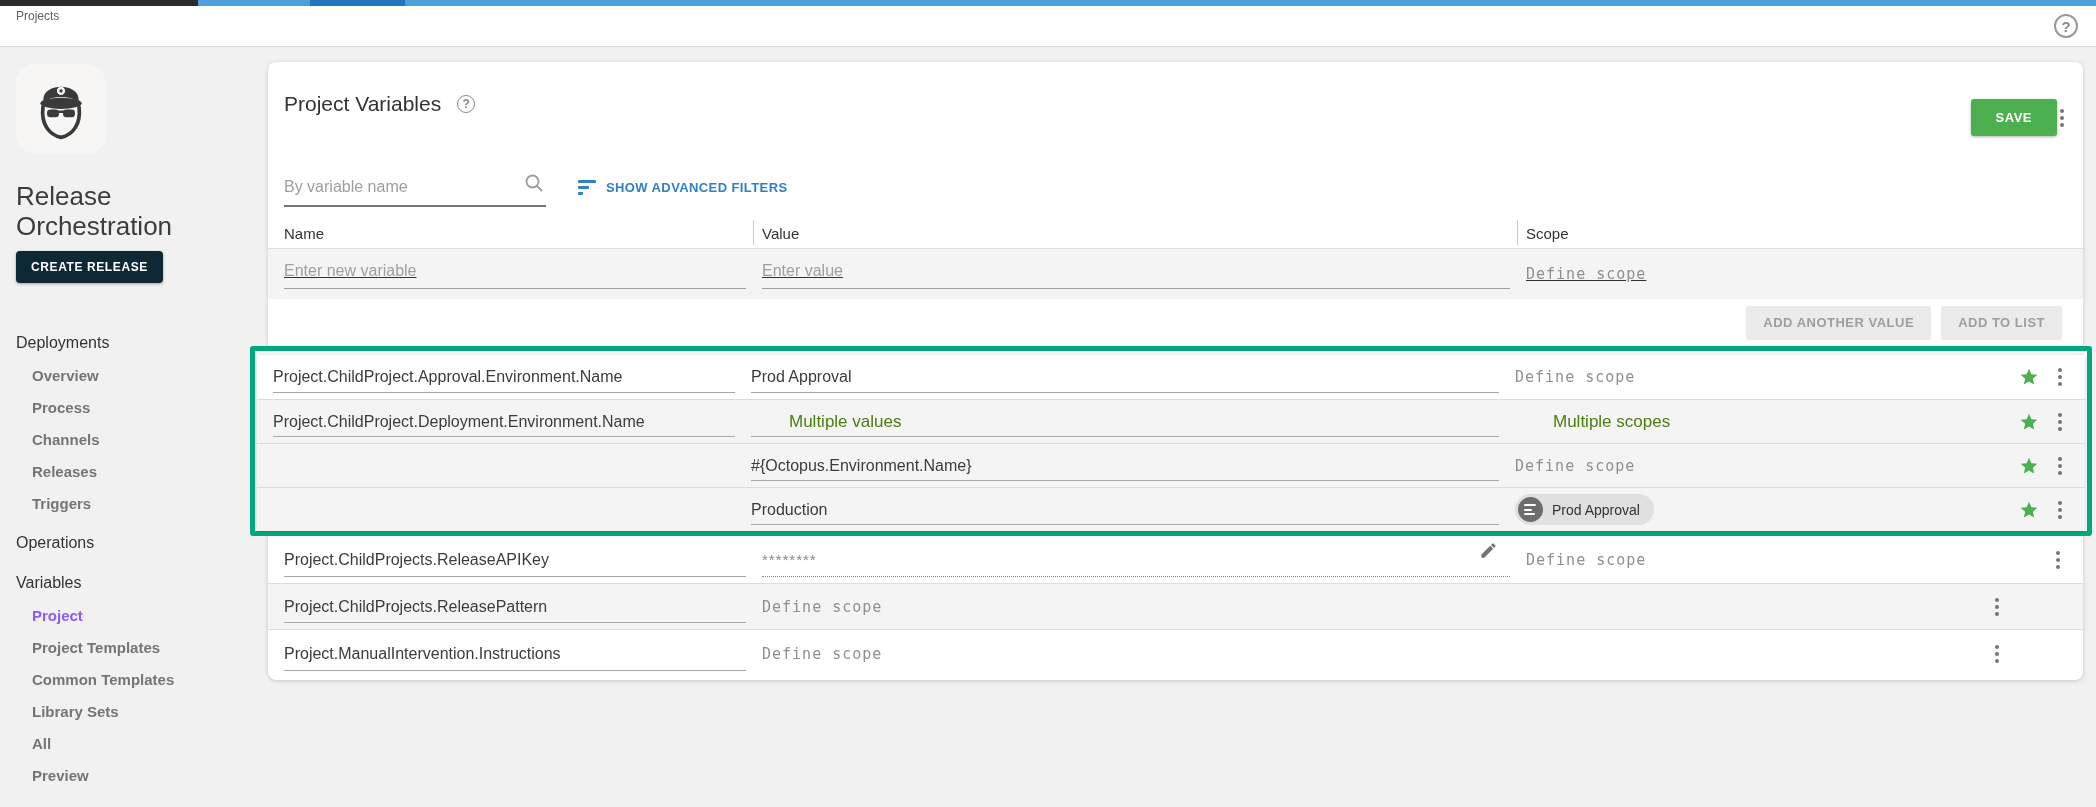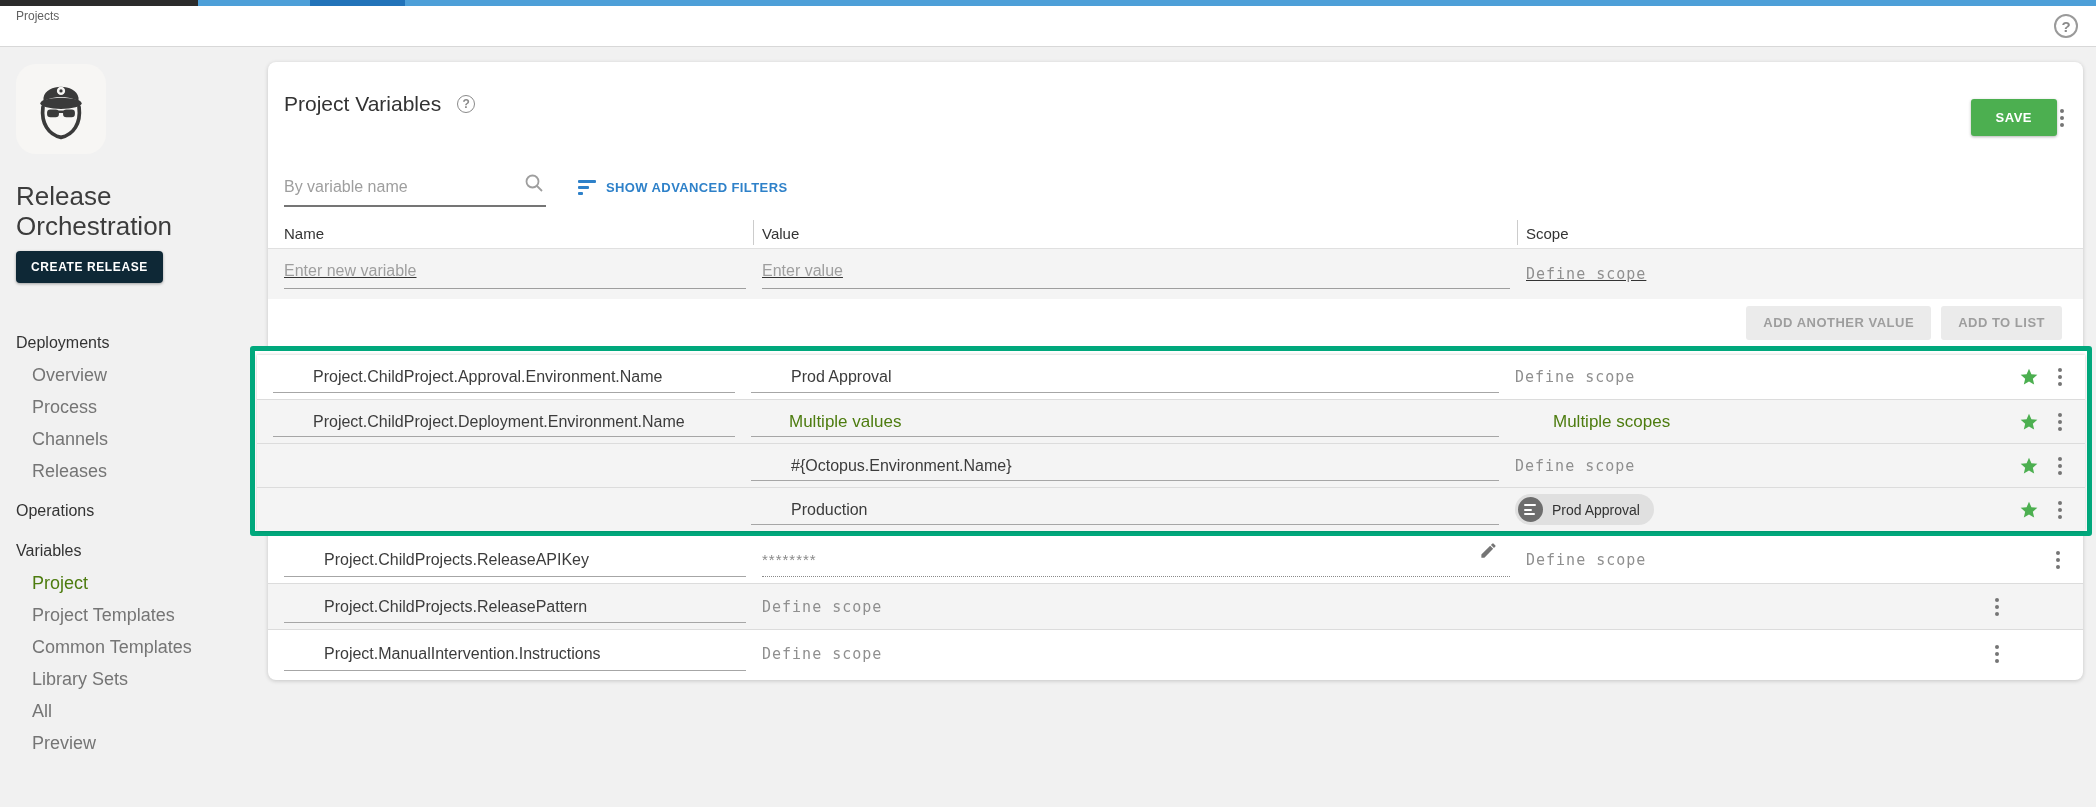--- a/index.html
+++ b/index.html
@@ -24,22 +24,22 @@
 
   
   .sidebar { width:268px; flex:0 0 268px; padding:17px 10px 0 16px; }
   .logo-tile { width:90px; height:90px; border-radius:20px; background:#f7f6f4; display:flex; align-items:center; justify-content:center; }
   .sb-title { margin-top:27px; font-size:26px; line-height:30px; color:#3c3c3c; max-width:210px; }
   .create-btn { margin-top:10px; display:inline-block; background:#0e2836; color:#fff; border:none; border-radius:4px;
     height:32px; padding:0 15px; font-size:12px; font-weight:bold; letter-spacing:.6px; cursor:pointer; box-shadow:0 1px 3px rgba(0,0,0,.35); font-family:inherit; }
   .nav { margin-top:44px; }
   .nav-section { margin-top:8px; }
   .nav-head { font-size:16px; color:#333; height:32px; display:flex; align-items:center; }
-  .nav-item { font-size:18px; color:#757575; height:32px; display:flex; align-items:center; padding-left:16px; cursor:pointer; }
-  .nav-item.active { color:#4d7c0f; }
+  .nav-item { font-size:15px; color:#757575; height:32px; display:flex; align-items:center; padding-left:16px; cursor:pointer;font-weight:bold; }
+  .nav-item.active { color:#8b5cf6; }
 
   
   .content { flex:1; padding:15px 13px 0 0; }
   .card { background:#fff; border-radius:8px; box-shadow:0 1px 4px rgba(0,0,0,.18); width:1815px; }
 
   .card-head { display:flex; justify-content:space-between; align-items:flex-start; padding:30px 16px 0; }
   .card-title-wrap { display:flex; align-items:center; gap:16px; }
   .card-title { font-size:21px; color:#333; }
   .help-small { width:18px; height:18px; border:1.5px solid #8a8a8a; border-radius:50%; color:#8a8a8a; font-size:12px;
     font-weight:bold; display:flex; align-items:center; justify-content:center; }
@@ -80,21 +80,21 @@
   .action-row { height:47px; display:flex; justify-content:flex-end; align-items:center; gap:10px; padding-right:21px; }
   .flat-btn { background:#ebebeb; border:none; border-radius:3px; height:34px; padding:0 17px; font-size:13px;
     font-weight:bold; letter-spacing:.5px; color:#9e9e9e; cursor:pointer; font-family:inherit; }
 
   .highlight-group { margin:0 -9px 0 -18px; border:5px solid #00a87c; border-radius:3px; background:#fff; padding:4px 2px 0 2px; }
   .highlight-group .rows { box-shadow:0 0 3px rgba(0,0,0,.22); }
   .hrow { height:44px; }
   .hrow + .hrow { border-top:1px solid #dcdcdc; }
   .bg-gray { background:#f4f4f4; }
 
-  .txt { font-size:16px; color:#3c3c3c; white-space:nowrap; overflow:hidden;margin-left:40px; }
+  .txt { font-size:16px; color:#3c3c3c; white-space:nowrap; overflow:hidden; }
   .underlined::after { content:''; position:absolute; left:0; right:0; bottom:6px; height:1px; background:#a6a6a6; }
   .dotted::after { content:''; position:absolute; left:0; right:0; bottom:6px; border-bottom:1px dotted #8a8a8a; }
   .sensitive-txt { font-size:15px; color:#8a8a8a; letter-spacing:1px; }
 
   .brow { height:47px; }
   .brow.bg-gray { border-top:1px solid #dcdcdc; border-bottom:1px solid #dcdcdc; }
   .bottom-rows { padding-bottom:3px; }
 
   .star-icon svg { display:block; }
   .pencil { position:absolute; right:12px; top:5px; }
@@ -145,20 +145,21 @@
     <div class="sb-title">Release Orchestration</div>
     <button class="create-btn">CREATE RELEASE</button>
 
     <div class="nav">
       <div class="nav-section">
         <div class="nav-head">Deployments</div>
         <div class="nav-item">Overview</div>
         <div class="nav-item">Process</div>
         <div class="nav-item">Channels</div>
         <div class="nav-item">Releases</div>
+        <div class="nav-item">Triggers</div>
       </div>
       <div class="nav-section">
         <div class="nav-head">Operations</div>
       </div>
       <div class="nav-section">
         <div class="nav-head">Variables</div>
         <div class="nav-item active">Project</div>
         <div class="nav-item">Project Templates</div>
         <div class="nav-item">Common Templates</div>
         <div class="nav-item">Library Sets</div>

